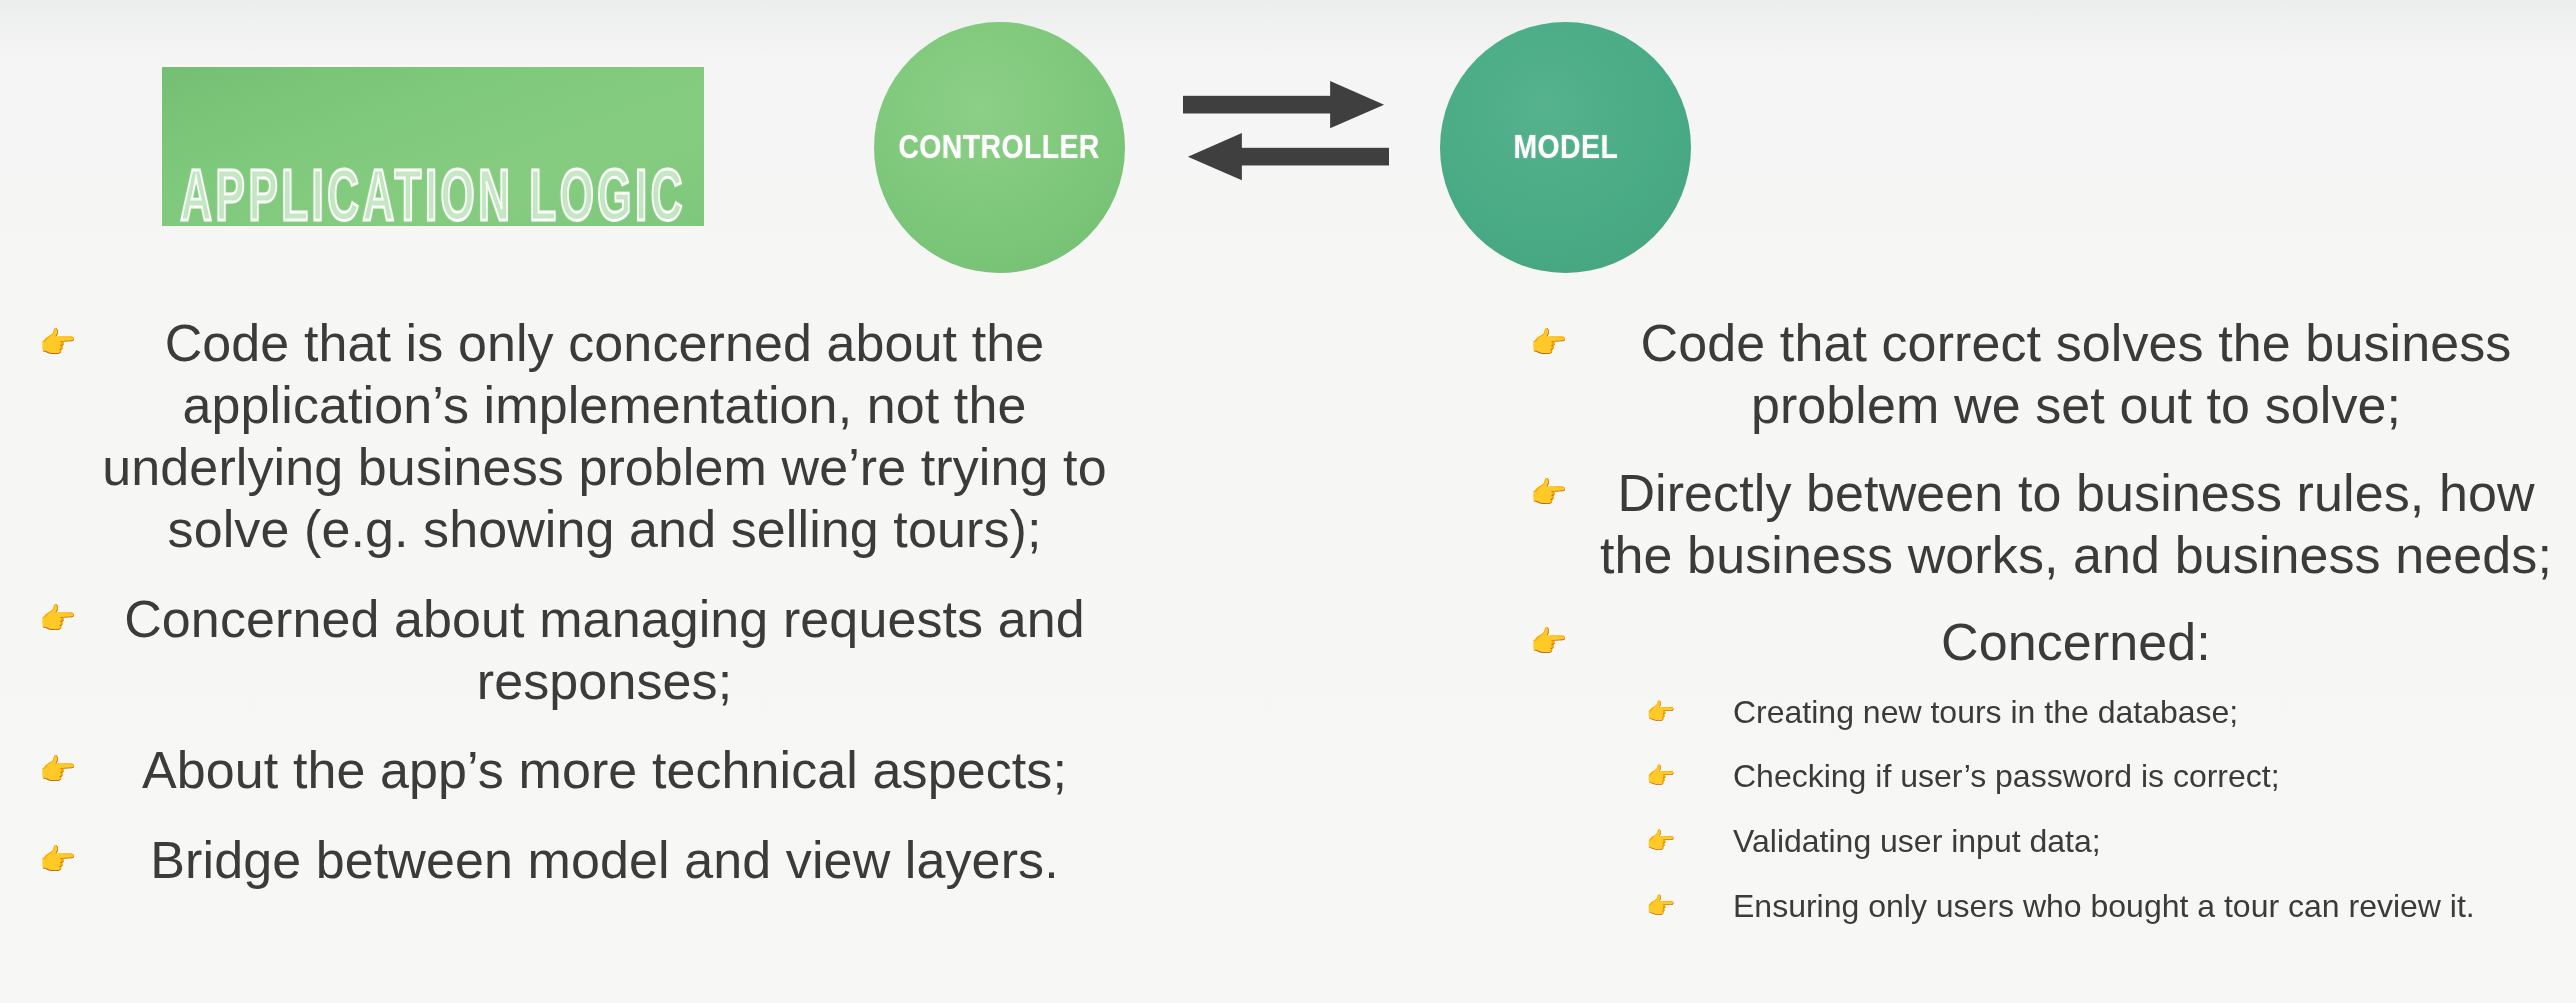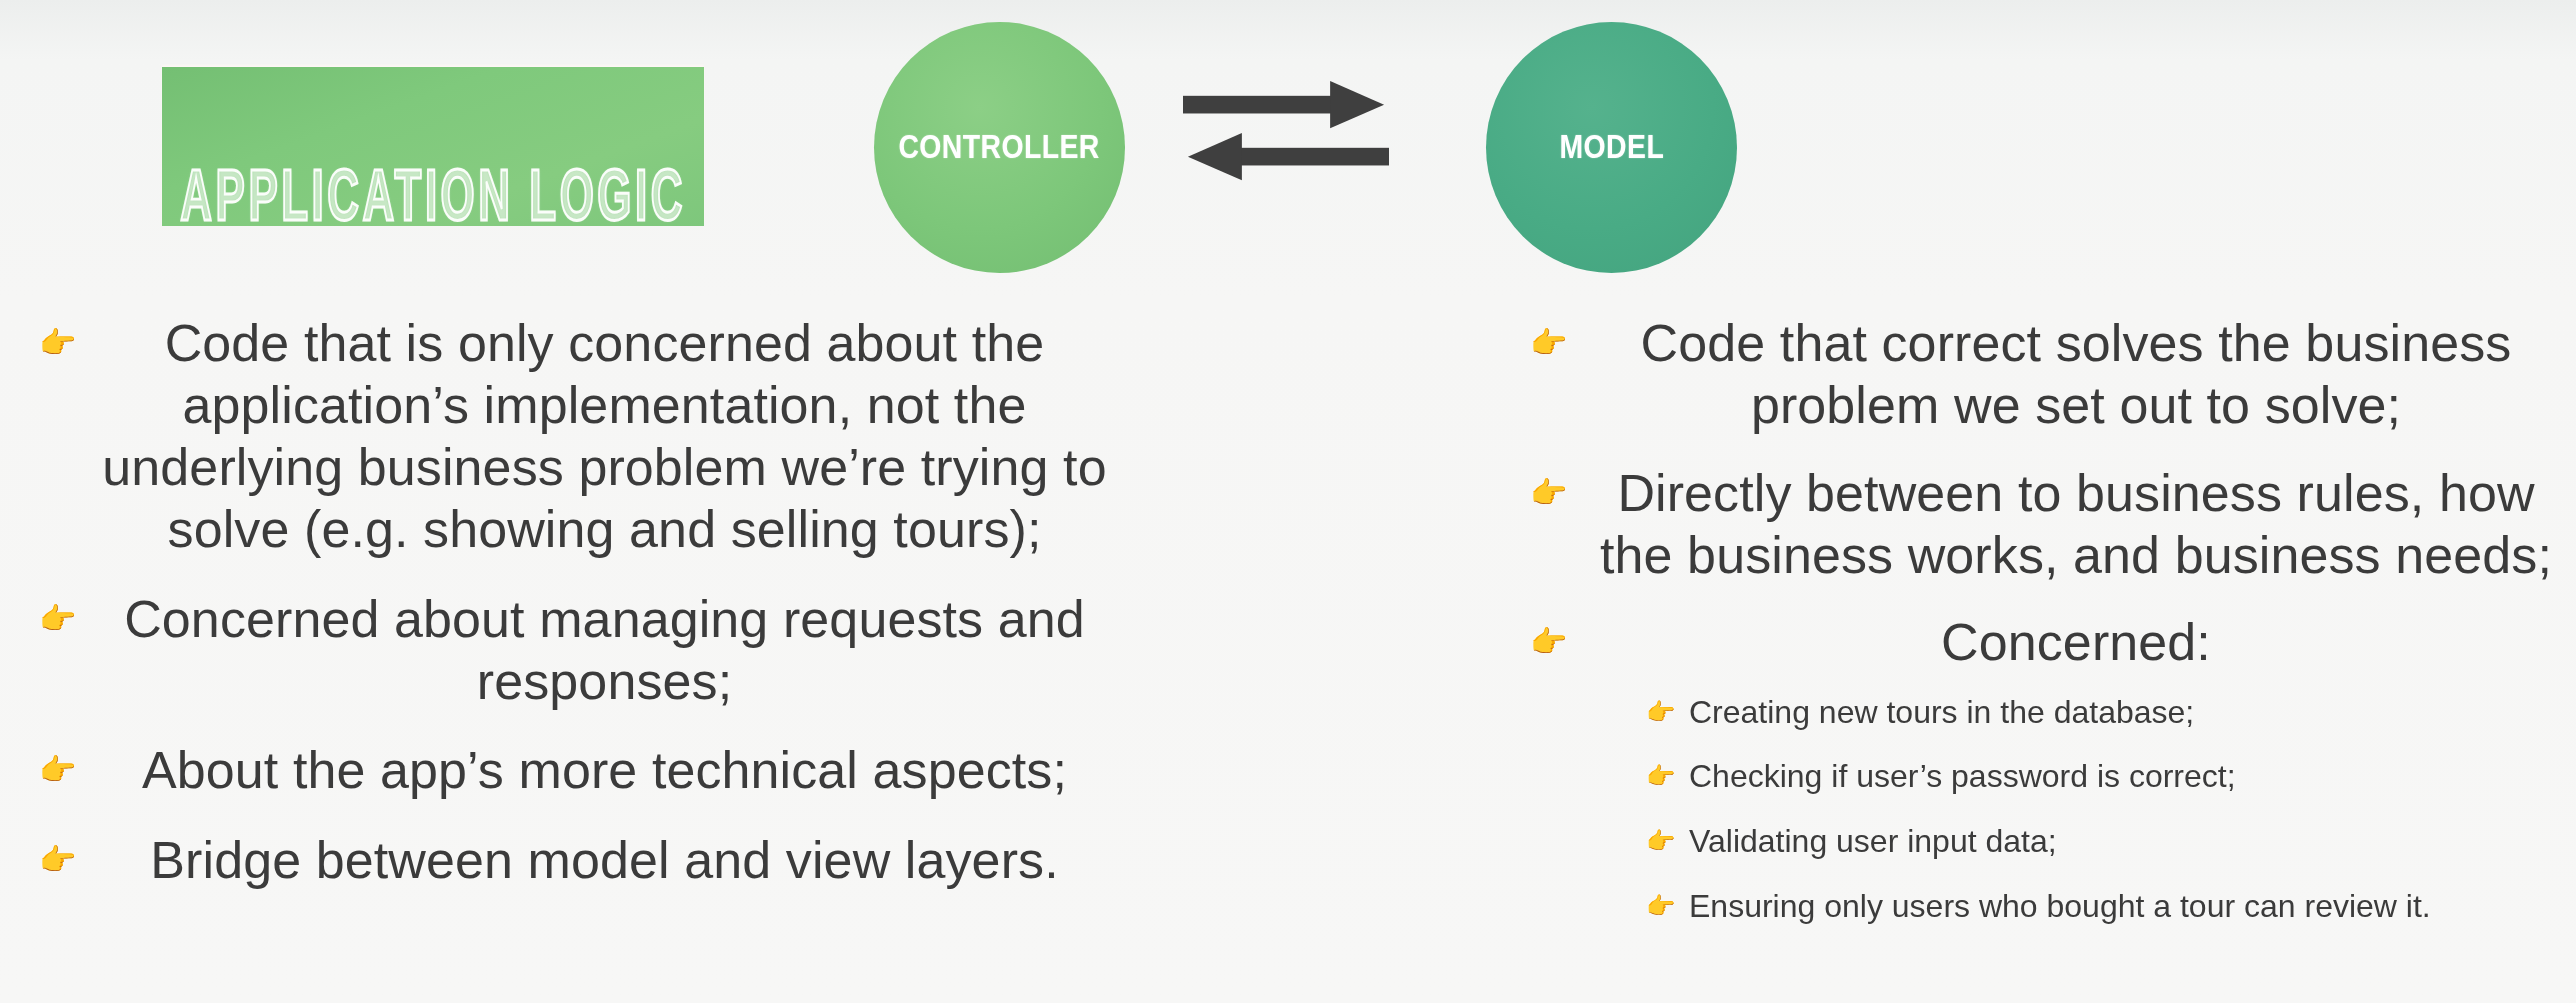--- a/index.html
+++ b/index.html
@@ -70,21 +70,21 @@
     justify-content: center;
   }
   .circle.controller {
     left: 874px;
     top: 21.6px;
     width: 251px;
     height: 251px;
     background: radial-gradient(circle at 42% 34%, #8ccf86 0%, #7dc77a 55%, #72bd71 100%);
   }
   .circle.model {
-    left: 1486px;
+    left: 1440px;
     top: 21.6px;
     width: 251px;
     height: 251px;
     background: radial-gradient(circle at 42% 34%, #55b28d 0%, #49ab85 55%, #43a37e 100%);
     text-align: right;
   }
   .circle-label {
     font-family: "Liberation Sans Narrow", "Liberation Sans", sans-serif;
     font-weight: 700;
     color: #ffffff;
@@ -167,20 +167,21 @@
     width: 43px;
     font-size: 23.6px;
     line-height: 51px;
   }
   .sub-bullet-text {
     flex: 1 1 auto;
     font-family: "Liberation Sans Narrow", "Liberation Sans", sans-serif;
     font-size: 32px;
     line-height: 51px;
     color: #3b3b3b;
+    margin-left: 44px;
   }
 
   
   .col.right ul.bullets > li { margin-bottom: 25.5px; }
 </style>
 </head>
 <body>
 
 <div class="diagram">
 

